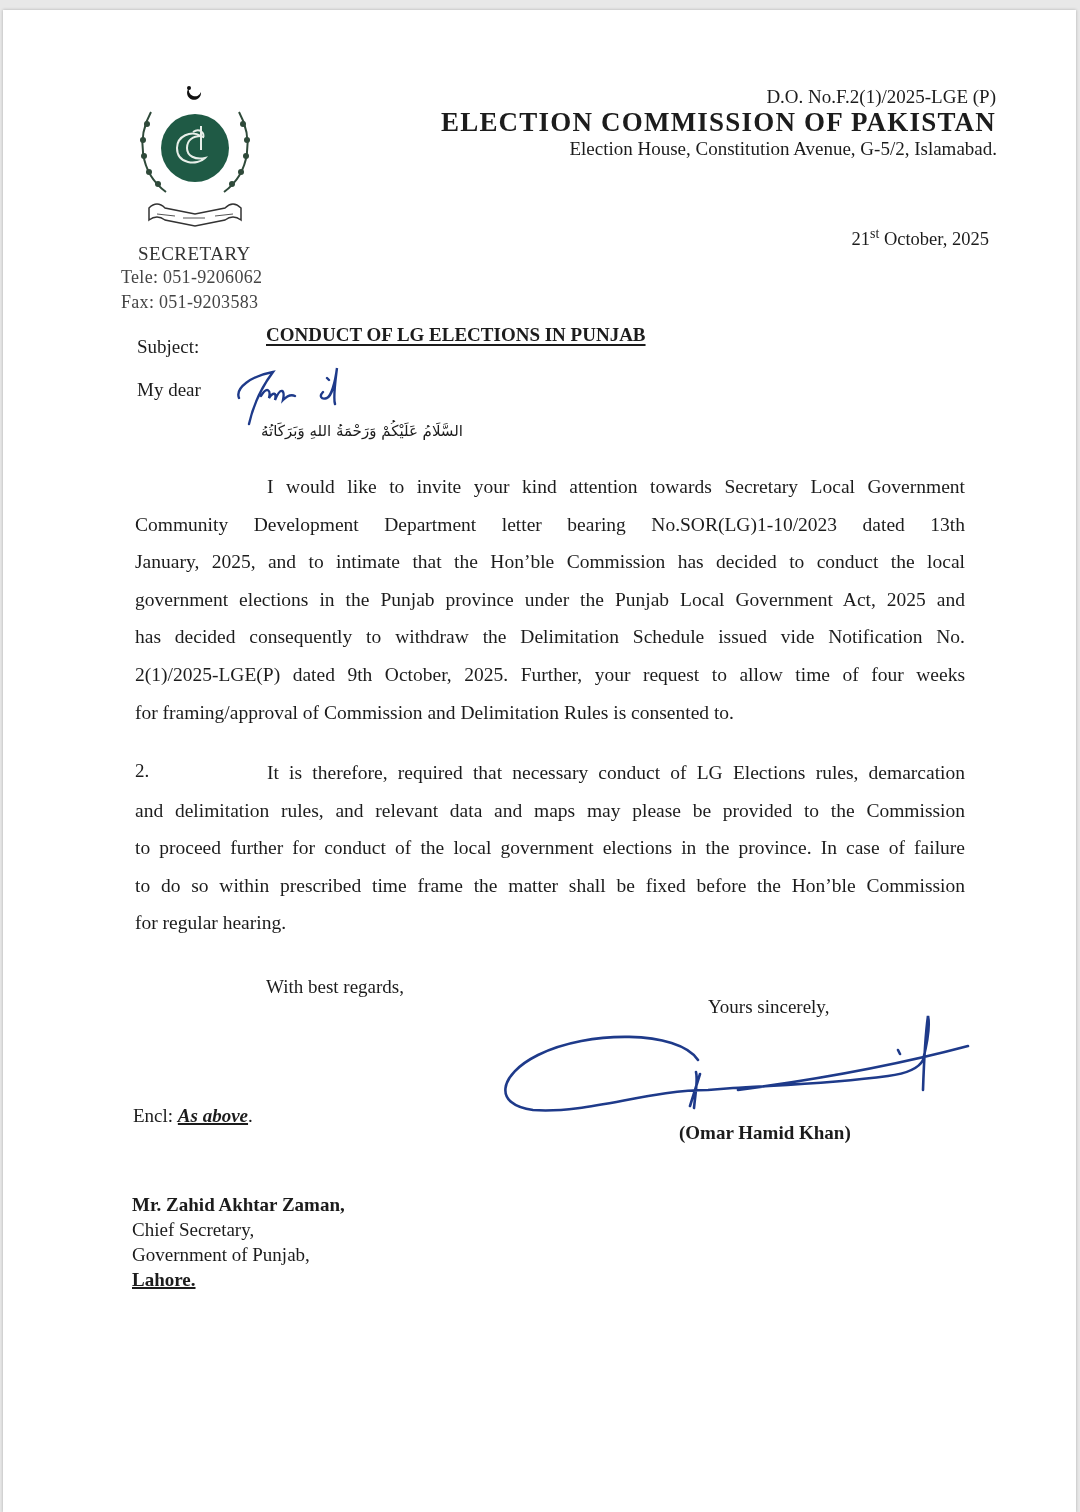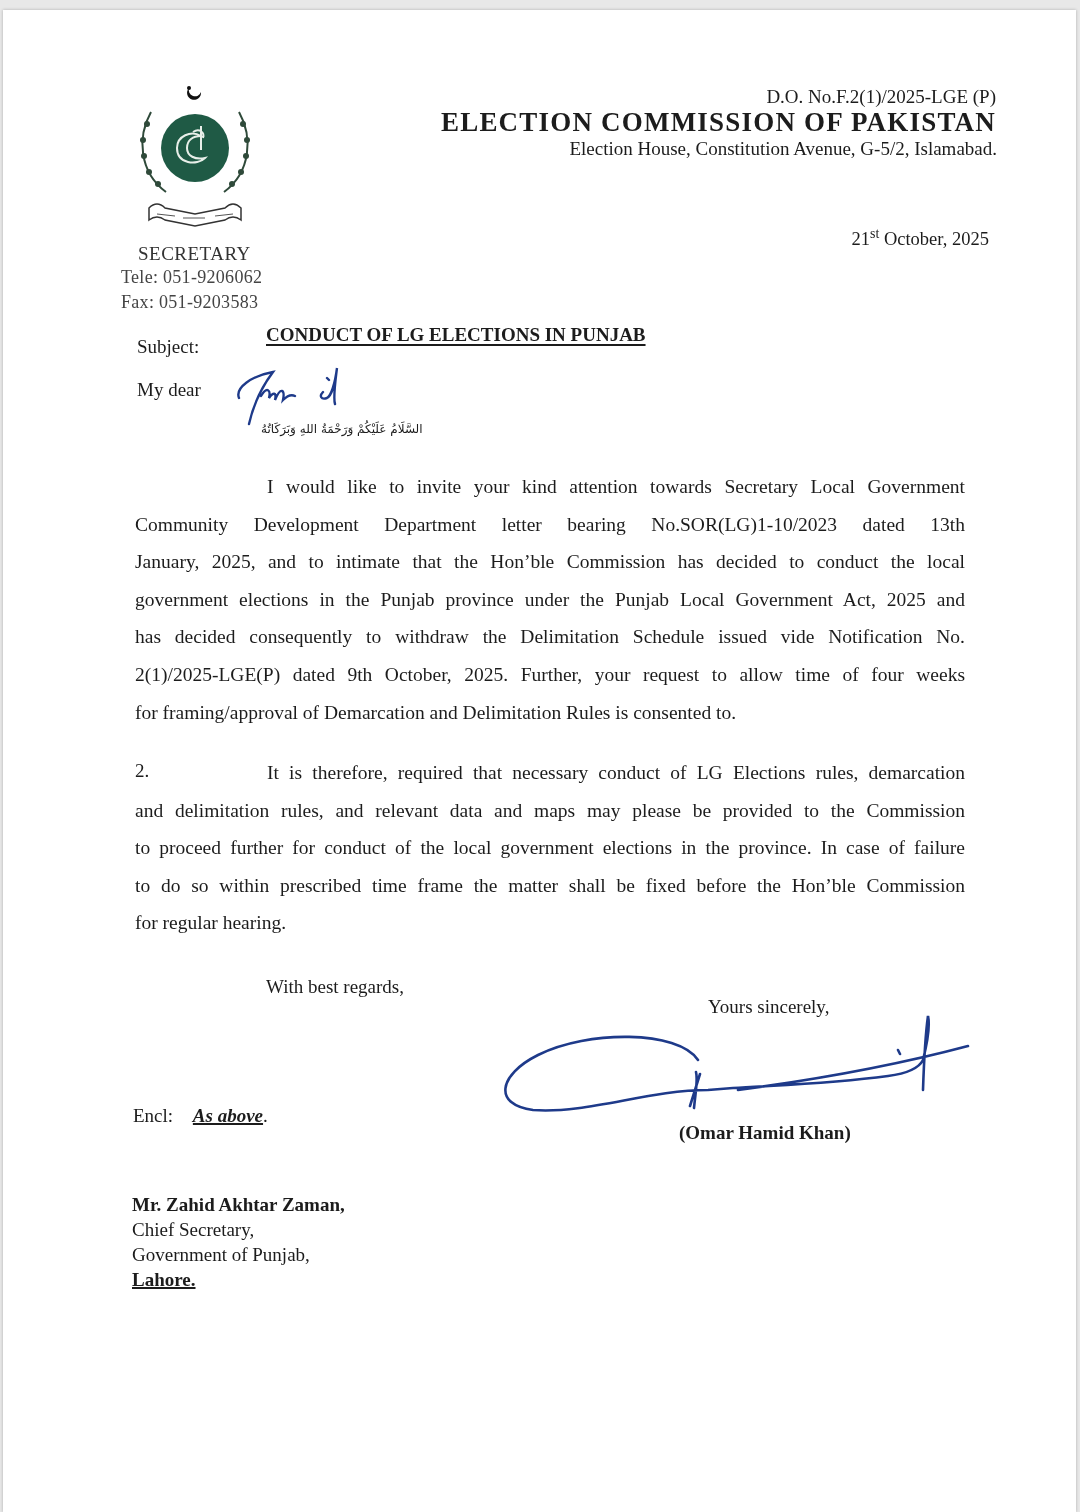--- a/index.html
+++ b/index.html
@@ -19,33 +19,33 @@
     .sec-line { left: 118px; font-size: 18px; color: #444; letter-spacing: 0.3px; }
     .do-no { right: 80px; top: 76px; font-size: 19px; }
     .ecp-title { right: 80px; top: 97px; font-size: 27px; font-weight: bold; letter-spacing: 1.2px; }
     .ecp-addr { right: 79px; top: 128px; font-size: 19px; }
     .date { right: 87px; top: 216px; font-size: 18.5px; }
     .date sup { font-size: 14px; vertical-align: 7px; }
     .subject-label { left: 134px; top: 318px; font-size: 19px; margin-top: 8px; }
     .subject-text { left: 263px; top: 314px; font-size: 19px; font-weight: bold; text-decoration: underline; text-decoration-thickness: 2px; text-underline-offset: 3px; }
     .salutation { left: 134px; top: 369px; font-size: 19px; }
     .sig-small { left: 228px; top: 348px; width: 160px; height: 70px; }
-    .arabic { left: 258px; top: 412px; font-size: 12px; font-family: "DejaVu Sans", sans-serif; direction: rtl; }
+    .arabic { left: 258px; top: 412px; font-size: 15px; font-family: "DejaVu Sans", sans-serif; direction: rtl; }
     .para { position: absolute; left: 132px; width: 830px; font-size: 19.5px; line-height: 37.6px; text-align: justify; }
     .para .line { display: block; white-space: nowrap; text-align-last: justify; }
     .para .line.last { text-align-last: left; }
     .para .indent { padding-left: 132px; }
     .p1 { top: 458px; }
     .p2 { top: 744px; }
     .p2-num { position: absolute; left: 132px; top: 750px; font-size: 19px; }
     .regards { left: 263px; top: 966px; font-size: 19px; }
     .sincerely { left: 705px; top: 986px; font-size: 19px; }
     .sig-big { left: 495px; top: 1000px; width: 480px; height: 120px; }
     .encl { left: 130px; top: 1095px; font-size: 19px; }
-    .encl b { font-style: italic; text-decoration: underline; text-decoration-thickness: 2px; margin-left: 15px; }
+    .encl b { font-style: italic; text-decoration: underline; text-decoration-thickness: 2px; }
     .signatory { left: 676px; top: 1112px; font-size: 19px; font-weight: bold; }
     .addr { left: 129px; font-size: 19px; }
     .addr-1 { top: 1184px; font-weight: bold; text-align: center; }
     .addr-2 { top: 1209px; }
     .addr-3 { top: 1234px; }
     .addr-4 { top: 1259px; font-weight: bold; text-decoration: underline; text-decoration-thickness: 2px; }
   </style>
 </head>
 <body>
 
@@ -100,21 +100,21 @@
   </svg>
   <div class="abs arabic">السَّلَامُ عَلَيْكُمْ وَرَحْمَةُ اللهِ وَبَرَكَاتُهُ</div>
 
   <div class="para p1">
     <span class="line indent">I would like to invite your kind attention towards Secretary Local Government</span>
     <span class="line">Community Development Department letter bearing No.SOR(LG)1-10/2023 dated 13th</span>
     <span class="line">January, 2025, and to intimate that the Hon’ble Commission has decided to conduct the local</span>
     <span class="line">government elections in the Punjab province under the Punjab Local Government Act, 2025 and</span>
     <span class="line">has decided consequently to withdraw the Delimitation Schedule issued vide Notification No.</span>
     <span class="line">2(1)/2025-LGE(P) dated 9th October, 2025. Further, your request to allow time of four weeks</span>
-    <span class="line last">for framing/approval of Demarcation and Delimitation Rules is consented to.</span>
+    <span class="line last">for framing/approval of Commission and Delimitation Rules is consented to.</span>
   </div>
 
   <div class="p2-num">2.</div>
   <div class="para p2">
     <span class="line indent">It is therefore, required that necessary conduct of LG Elections rules, demarcation</span>
     <span class="line">and delimitation rules, and relevant data and maps may please be provided to the Commission</span>
     <span class="line">to proceed further for conduct of the local government elections in the province. In case of failure</span>
     <span class="line">to do so within prescribed time frame the matter shall be fixed before the Hon’ble Commission</span>
     <span class="line last">for regular hearing.</span>
   </div>

